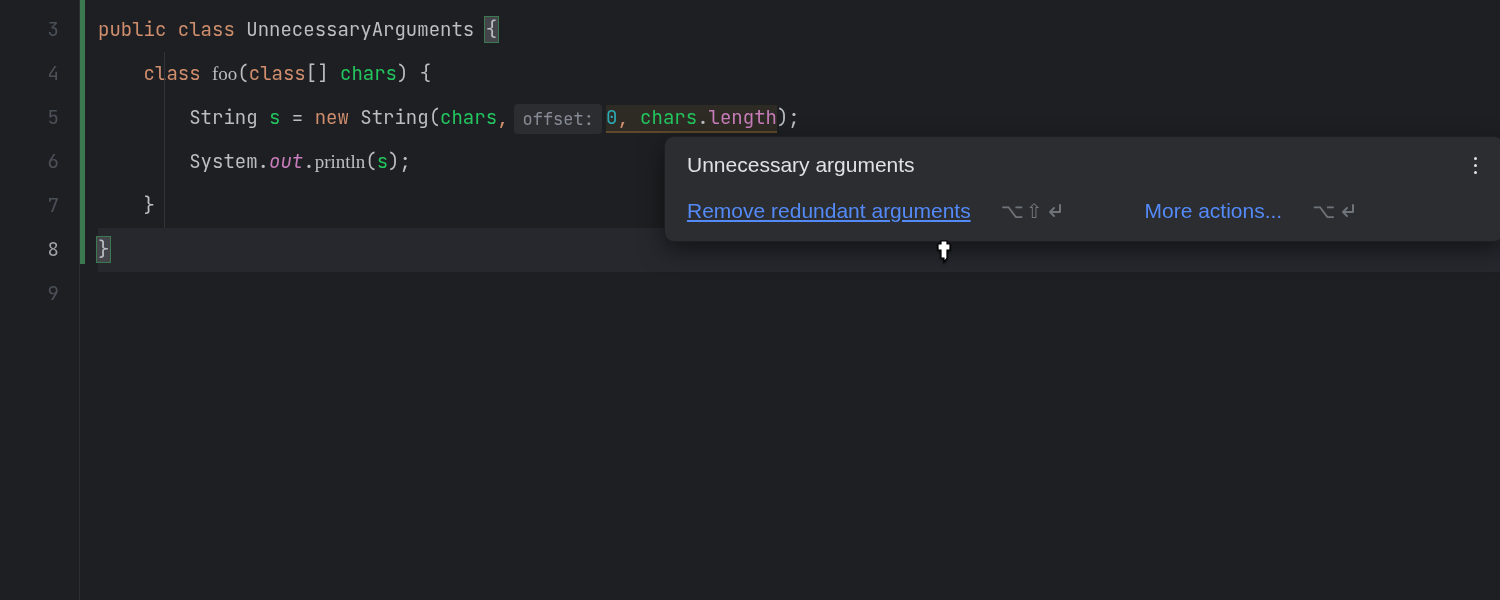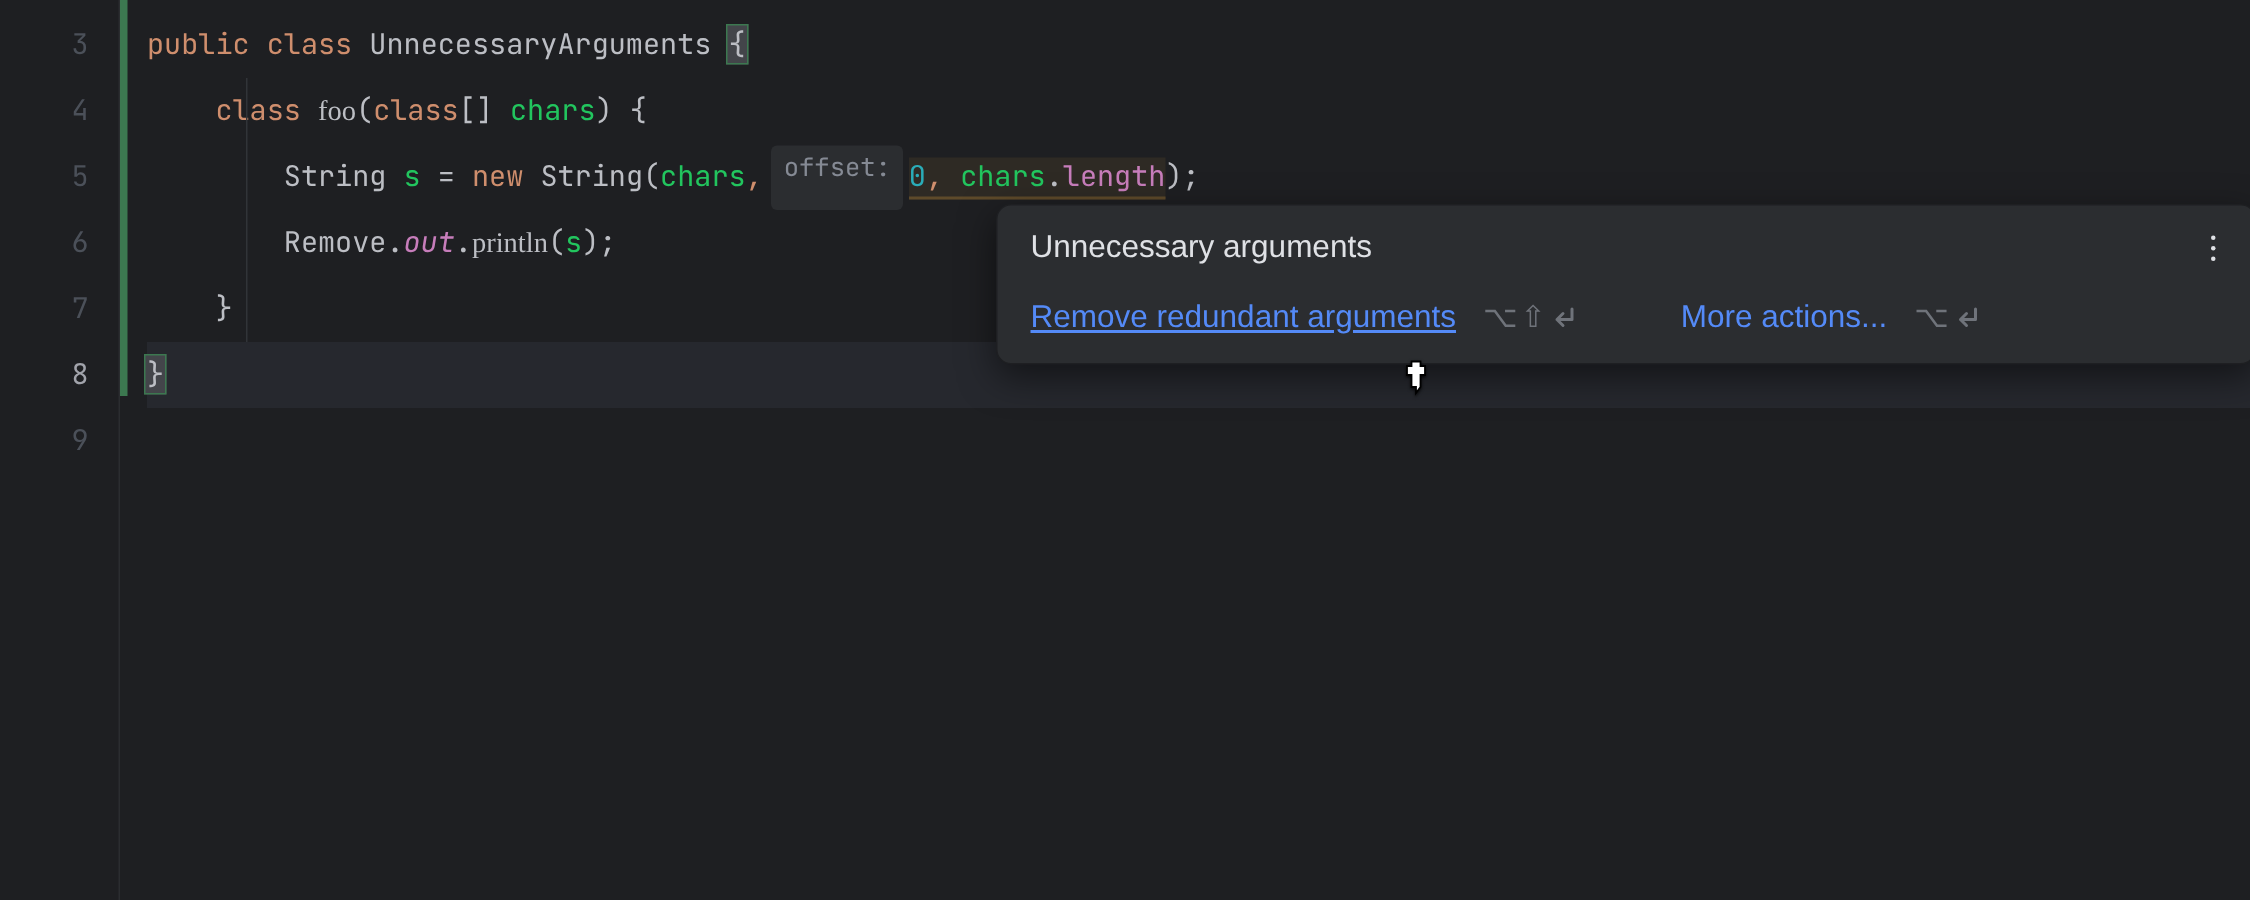--- a/index.html
+++ b/index.html
@@ -83,21 +83,21 @@
     }
     .hint-box {
       display: inline-block;
       background: #2b2d30;
       border-radius: 4px;
       padding: 0 8px;
       margin: 0 4px 0 6px;
       color: #858a94;
       font-size: 17px;
       line-height: 30px;
-      height: 43px;
+      height: 30px;
       vertical-align: middle;
     }
     .warn-underline {
       border-bottom: 2px solid #5e4a2a;
       background: rgba(94,74,42,0.25);
       padding-bottom: 1px;
     }
     .popup {
       position: absolute;
       top: 136px;
@@ -112,21 +112,21 @@
       z-index: 10;
     }
     .popup-title {
       color: #dfe1e5;
       font-size: 21px;
       margin-bottom: 22px;
     }
     .popup-actions {
       display: flex;
       align-items: center;
-      gap: 8px;
+      gap: 20px;
     }
     .popup-link {
       color: #548af7;
       font-size: 21px;
       text-decoration: underline;
       cursor: pointer;
     }
     .popup-link.more {
       margin-left: 60px;
       text-decoration: none;
@@ -186,21 +186,21 @@
 
   <div class="code">
     <div class="gutter-marker" style="top:0;height:264px;"></div>
 
     <div class="line"><span class="kw">public</span> <span class="kw">class</span> <span class="cls">UnnecessaryArguments</span> <span class="brace-match">{</span></div>
 
     <div class="line" style="position:relative;"><span class="indent-guide"></span>    <span class="kw">class</span> <span class="mth">foo</span><span class="punct">(</span><span class="kw">class</span><span class="punct">[]</span> <span class="param">chars</span><span class="punct">)</span> <span class="punct">{</span></div>
 
     <div class="line" style="position:relative;"><span class="indent-guide"></span>        <span class="type">String</span> <span class="param">s</span> <span class="punct">=</span> <span class="kw">new</span> <span class="type">String</span><span class="punct">(</span><span class="param">chars</span><span class="comma">,</span><span class="hint-box">offset:</span><span class="warn-underline"><span class="num">0</span><span class="comma">,</span> <span class="param">chars</span><span class="punct">.</span><span class="prop">length</span></span><span class="punct">)</span><span class="punct">;</span></div>
 
-    <div class="line" style="position:relative;"><span class="indent-guide"></span>        <span class="cls">Remove</span><span class="punct">.</span><span class="field">out</span><span class="punct">.</span><span class="mth">println</span><span class="punct">(</span><span class="param">s</span><span class="punct">)</span><span class="punct">;</span></div>
+    <div class="line" style="position:relative;"><span class="indent-guide"></span>        <span class="cls">System</span><span class="punct">.</span><span class="field">out</span><span class="punct">.</span><span class="mth">println</span><span class="punct">(</span><span class="param">s</span><span class="punct">)</span><span class="punct">;</span></div>
 
     <div class="line" style="position:relative;"><span class="indent-guide"></span>    <span class="punct">}</span></div>
 
     <div class="line current"><span class="brace-match">}</span></div>
 
     <div class="line"></div>
   </div>
 </div>
 
 <div class="popup">

